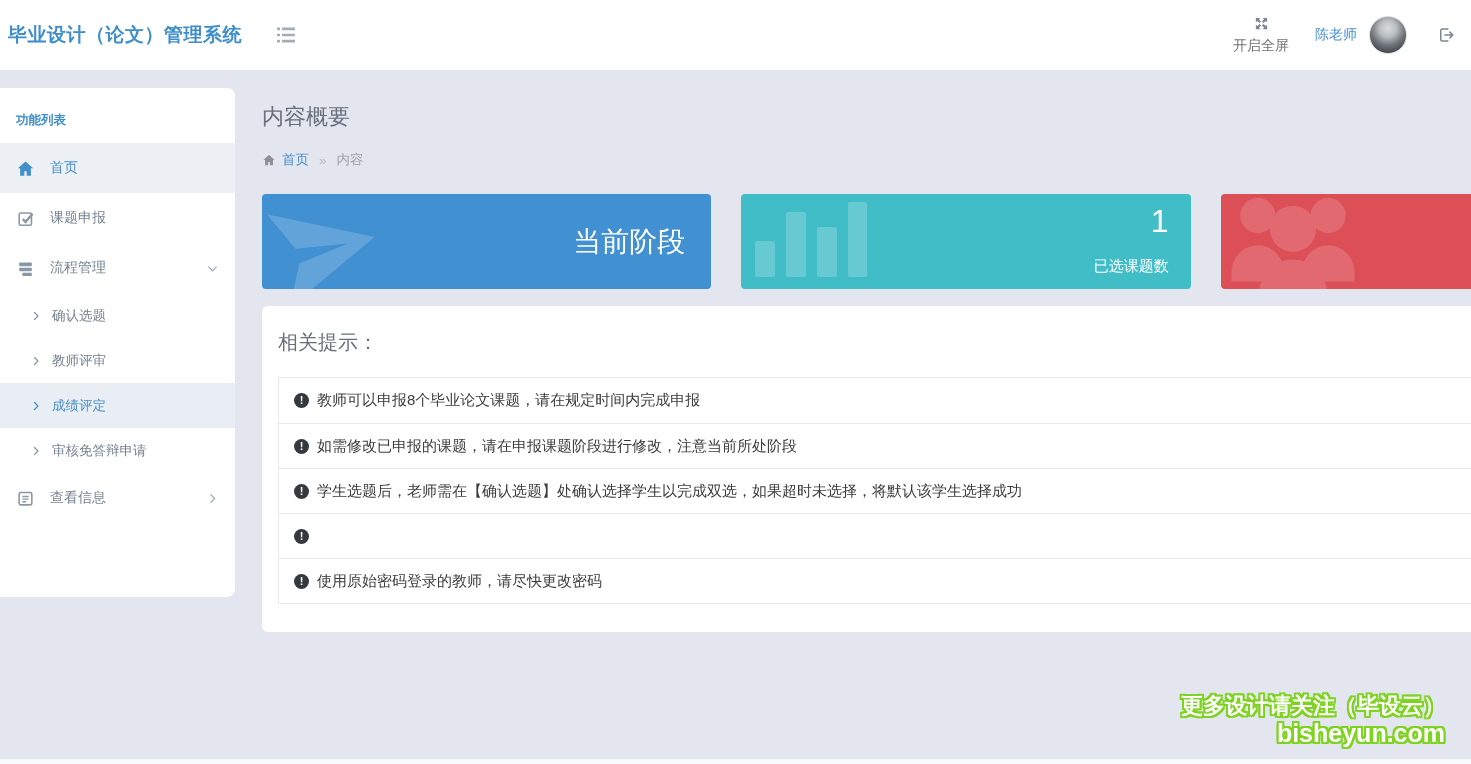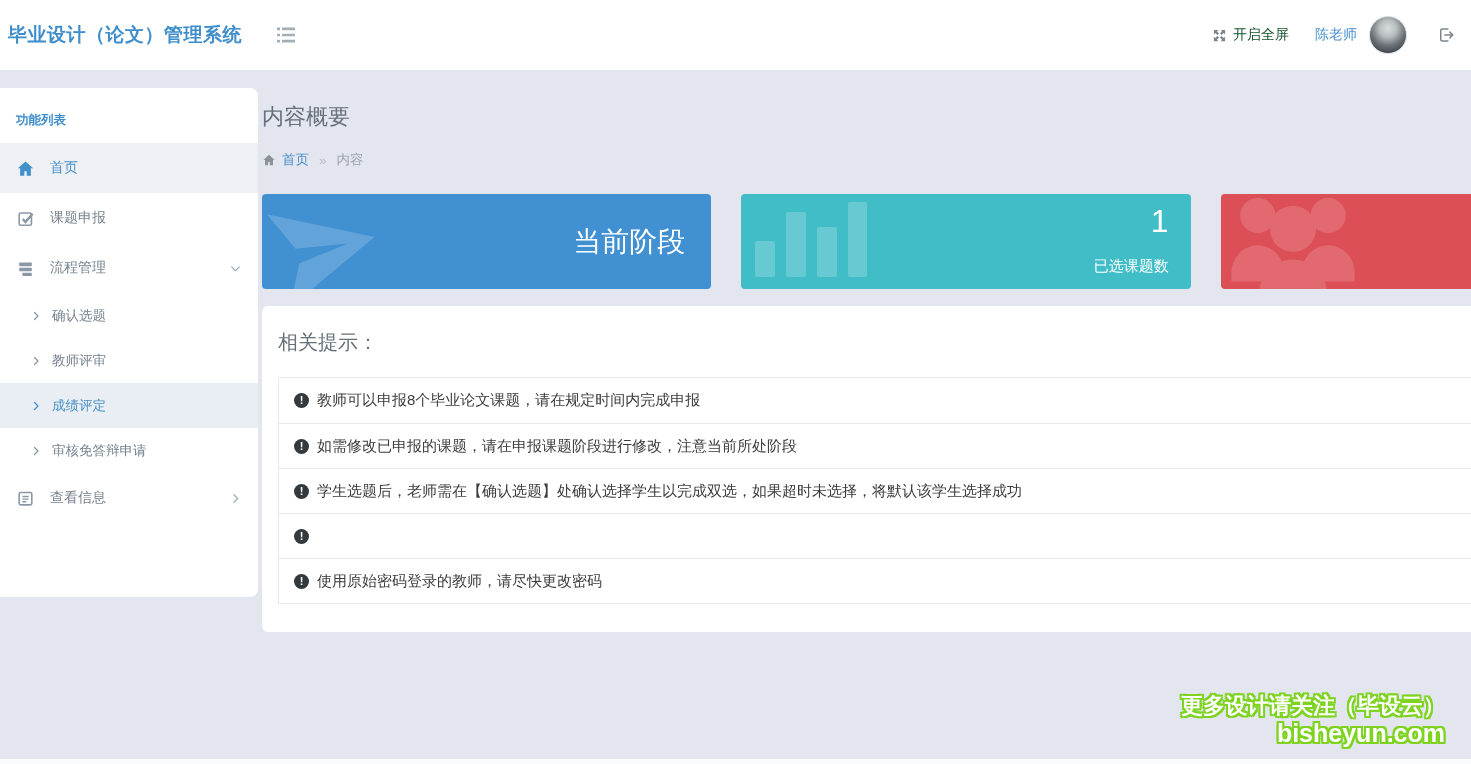--- a/index.html
+++ b/index.html
@@ -13,33 +13,33 @@
   svg { display:block; }
 
   
   .topbar {
     position:absolute; top:0; left:0; width:1471px; height:70px;
     background:#fff; display:flex; align-items:center;
   }
   .brand { color:#3e8ecc; font-size:19px; font-weight:bold; margin-left:8px; letter-spacing:.5px; }
   .menu-toggle { margin-left:32px; color:#a2adb5; cursor:pointer; }
   .topbar-right { margin-left:auto; display:flex; align-items:center; margin-right:16px; }
-  .fullscreen { display:flex; align-items:center; gap:6px; color:#14532d; font-size:14px; cursor:pointer; }
+  .fullscreen { display:flex; align-items:center; gap:6px; color:#737373; font-size:14px; cursor:pointer;flex-direction:column; }
   .fullscreen .ficon { color:#7b868e; }
   .username { color:#4a90ca; font-size:14px; margin-left:26px; cursor:pointer; }
   .avatar {
     width:38px; height:38px; border-radius:50%; margin-left:12px; cursor:pointer;
     background: radial-gradient(circle at 50% 32%, #d8dcdd 0%, #b8bdc0 28%, #70757a 55%, #3a4046 85%);
     border:1px solid #d7dadd;
   }
   .logout { margin-left:30px; color:#7b868e; cursor:pointer; }
 
   
   .sidebar {
-    position:absolute; top:88px; left:0; width:258px; height:509px;
+    position:absolute; top:88px; left:0; width:235px; height:509px;
     background:#fff; border-radius:0 8px 8px 0;
   }
   .func-label { padding:24px 16px 14px; color:#3e8ecc; font-size:12.5px; font-weight:bold; }
   .nav-item {
     height:50px; display:flex; align-items:center; padding:0 16px;
     color:#76838f; font-size:14px; cursor:pointer;
   }
   .nav-item .nico { width:22px; margin-right:12px; color:#8a98a5; flex:none; }
   .nav-item.active { background:#edf1f6; color:#4a90c6; }
   .nav-item.active .nico { color:#4190ca; }

